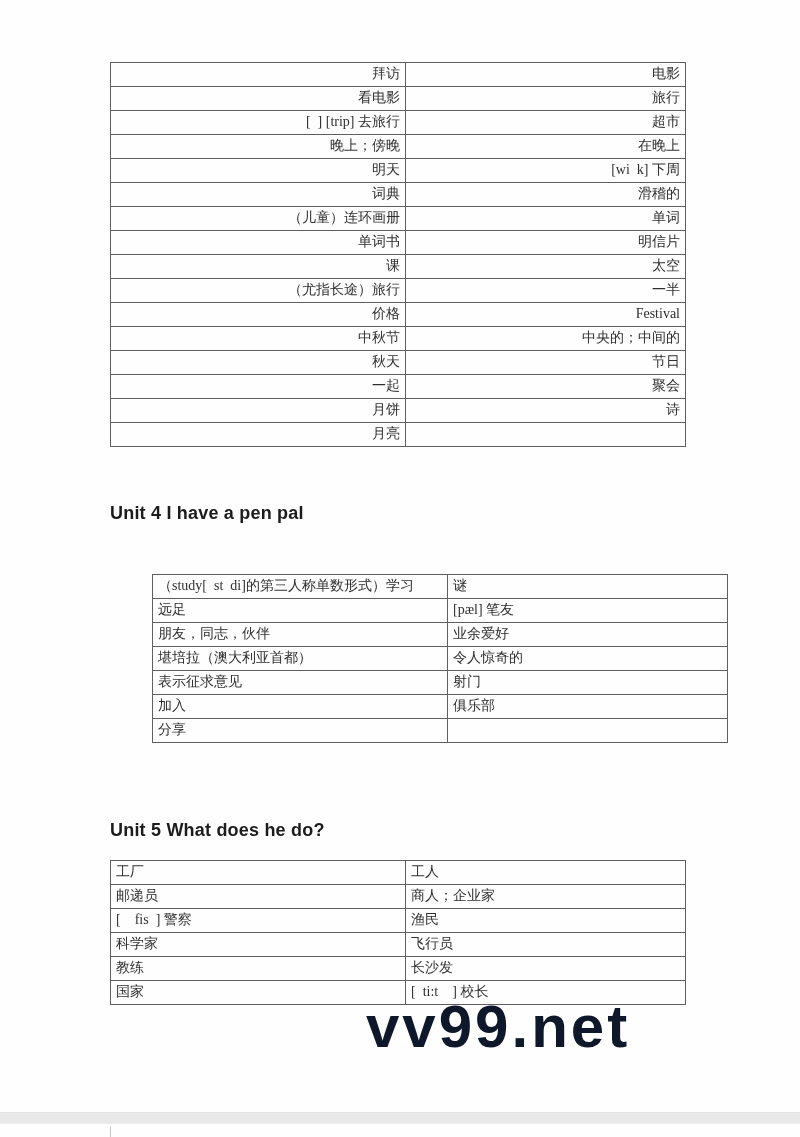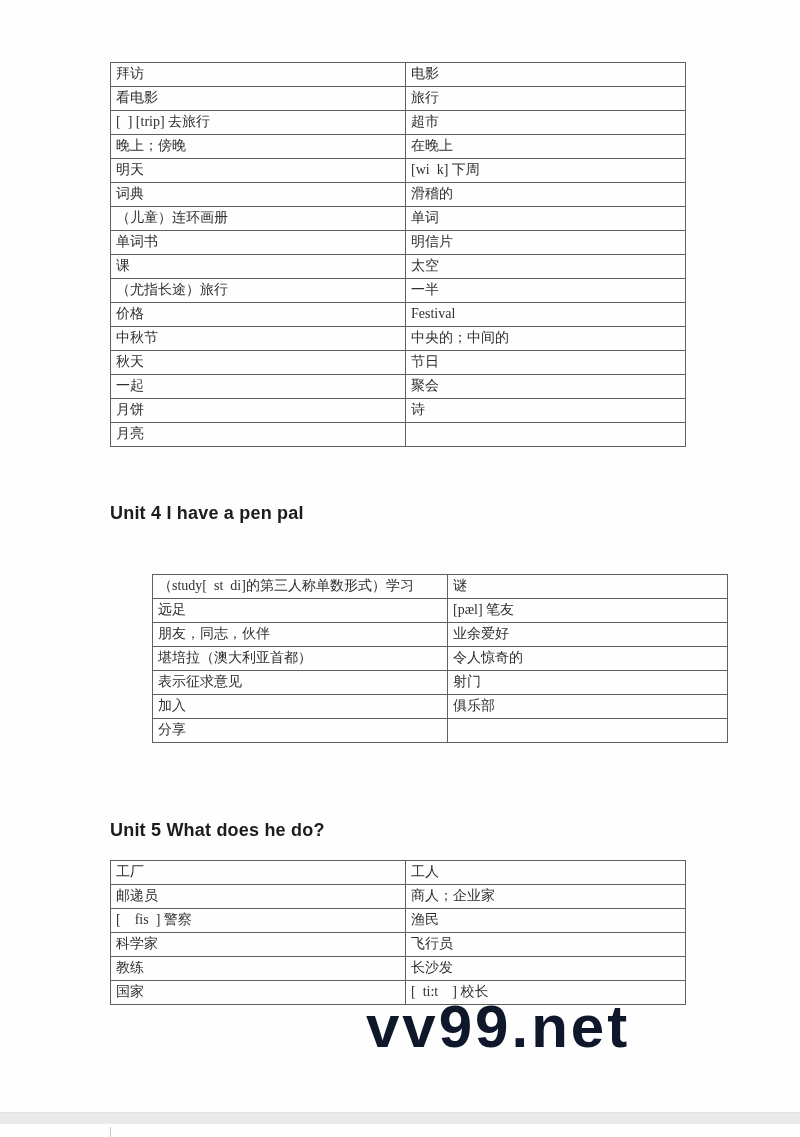--- a/index.html
+++ b/index.html
@@ -28,21 +28,21 @@
   .vocab-table td {
     border: 1px solid #5f5f5f;
     padding: 1px 5px;
     height: 21px;
     line-height: 1.35;
     vertical-align: middle;
     white-space: pre-wrap;
     overflow: hidden;
   }
   .vocab-table td:first-child { width: 284px; }
-  .t1 { top: 62px; }
+  .t1 { top: 62px; text-align: right; }
   .t2 { top: 574px; margin-left: 42px; }
   .t3 { top: 812px; margin-top: 48px; }
   .unit-heading {
     position: absolute;
     left: 110px;
     margin: 0;
     font-family: "Liberation Sans", "DejaVu Sans", sans-serif;
     font-size: 18px;
     font-weight: bold;
     color: #1c1c1c;

